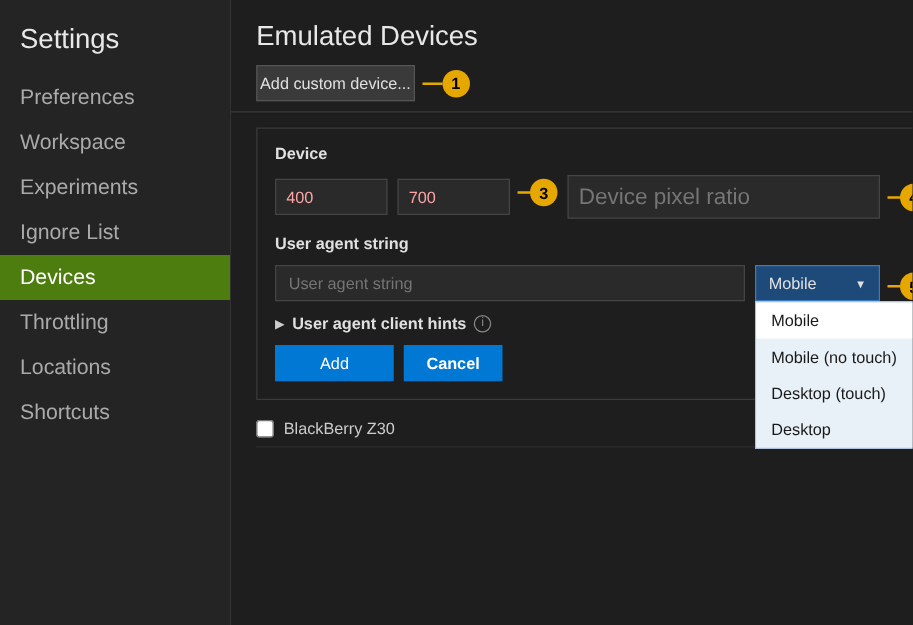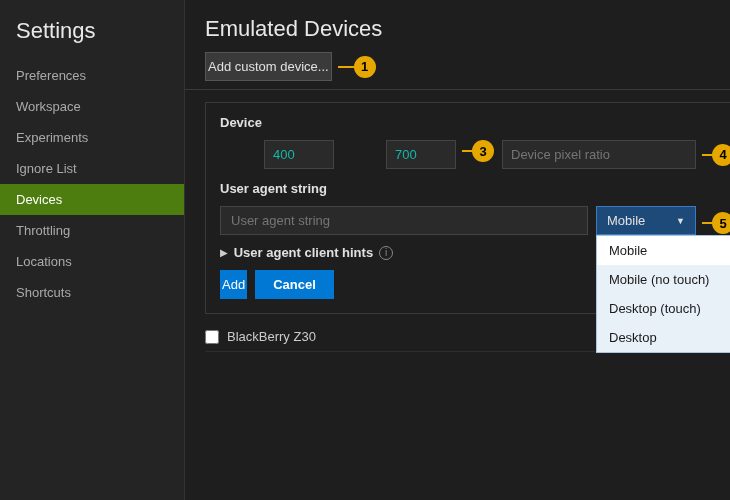--- a/index.html
+++ b/index.html
@@ -27,21 +27,21 @@
     .sidebar-title {
       color: #e8e8e8;
       font-size: 22px;
       font-weight: 500;
       padding: 8px 16px 16px 16px;
     }
     .sidebar-item {
       padding: 8px 16px;
       color: #aaa;
       cursor: pointer;
-      font-size: 13px;
+      font-size: 17px;
     }
     .sidebar-item.active {
       background: #4d7c0f;
       color: #fff;
     }
 
     
     .main {
       flex: 1;
       display: flex;
@@ -125,33 +125,32 @@
 
     .dimensions-row {
       display: flex;
       gap: 8px;
       margin-bottom: 12px;
       align-items: center;
     }
     .dim-input {
       background: #2a2a2a;
       border: 1px solid #444;
-      color: #14b8a6;
+      color: #fca5a5;
       padding: 6px 8px;
       font-size: 13px;
       outline: none;
-      width: 70px;
-      margin-left: 44px;
+      width: 90px;
     }
     .pixel-ratio-input {
       background: #2a2a2a;
       border: 1px solid #444;
       color: #666;
       padding: 6px 8px;
-      font-size: 13px;
+      font-size: 18px;
       outline: none;
       flex: 1;
     }
 
     
     .user-agent-section {
       margin-bottom: 10px;
     }
     .ua-row {
       display: flex;
@@ -233,21 +232,21 @@
     
     .action-row {
       display: flex;
       gap: 8px;
       margin-top: 10px;
     }
     .btn-add {
       background: #0078d4;
       border: none;
       color: #fff;
-      padding: 7px 2px;
+      padding: 7px 36px;
       font-size: 13px;
       cursor: pointer;
     }
     .btn-cancel {
       background: #0078d4;
       border: none;
       color: #fff;
       padding: 7px 18px;
       font-size: 13px;
       cursor: pointer;

